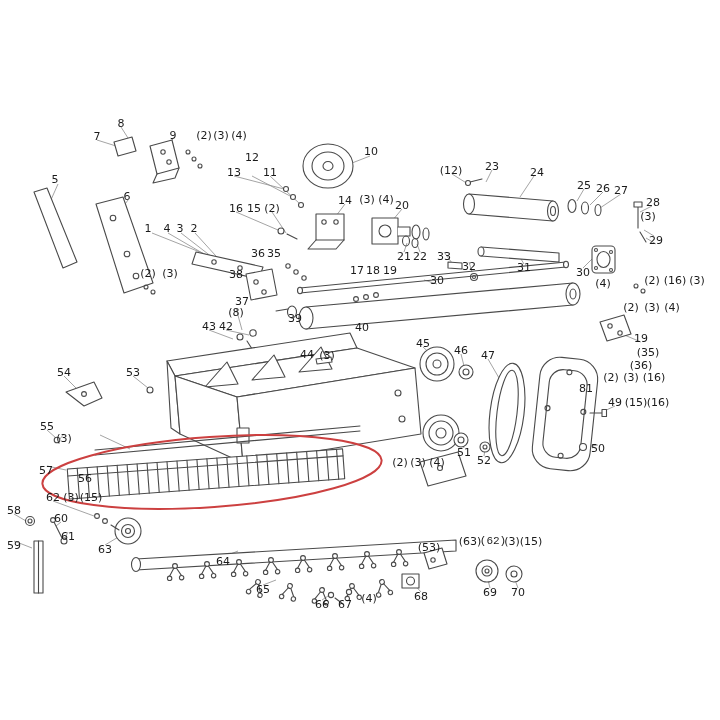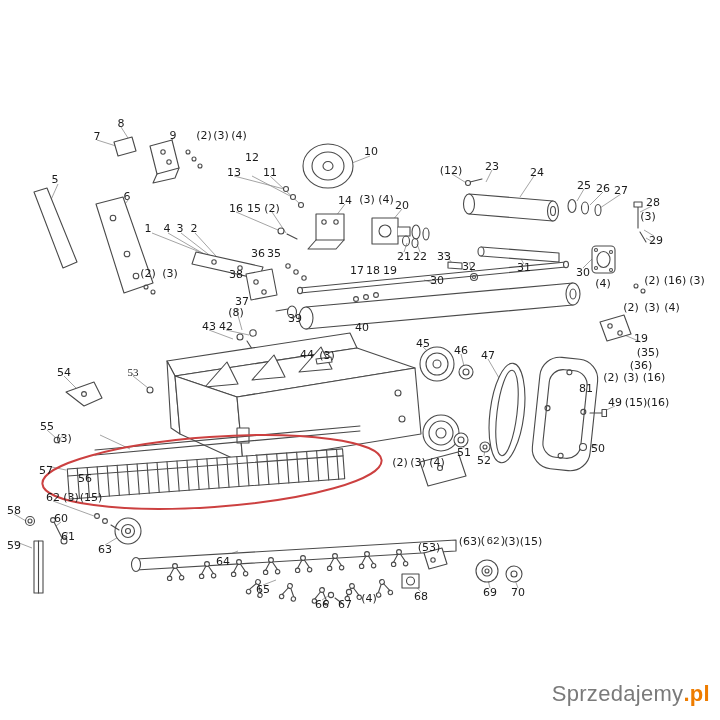--- a/index.html
+++ b/index.html
@@ -326,21 +326,21 @@
       <span class="callout" style="left: 641px; top: 365px;">(36)</span>
       <span class="callout" style="left: 611px; top: 377px;">(2)</span>
       <span class="callout" style="left: 631px; top: 377px;">(3)</span>
       <span class="callout" style="left: 654px; top: 377px;">(16)</span>
       <span class="callout" style="left: 423px; top: 343px;">45</span>
       <span class="callout" style="left: 461px; top: 350px;">46</span>
       <span class="callout" style="left: 488px; top: 355px;">47</span>
       <span class="callout" style="left: 307px; top: 354px;">44</span>
       <span class="callout" style="left: 327px; top: 355px;">(3)</span>
       <span class="callout" style="left: 64px; top: 372px;">54</span>
-      <span class="callout" style="left: 133px; top: 372px; font-family: Liberation Serif, serif;">53</span>
+      <span class="callout" style="left: 133px; top: 372px;">53</span>
       <span class="callout" style="left: 586px; top: 388px;">81</span>
       <span class="callout" style="left: 615px; top: 402px;">49</span>
       <span class="callout" style="left: 636px; top: 402px;">(15)</span>
       <span class="callout" style="left: 658px; top: 402px;">(16)</span>
       <span class="callout" style="left: 47px; top: 426px;">55</span>
       <span class="callout" style="left: 64px; top: 438px;">(3)</span>
       <span class="callout" style="left: 85px; top: 431px; margin-top: 47px;">56</span>
       <span class="callout" style="left: 464px; top: 452px;">51</span>
       <span class="callout" style="left: 484px; top: 460px;">52</span>
       <span class="callout" style="left: 598px; top: 448px;">50</span>
@@ -364,17 +364,14 @@
       <span class="callout" style="left: 512px; top: 541px;">(3)</span>
       <span class="callout" style="left: 531px; top: 541px;">(15)</span>
       <span class="callout" style="left: 421px; top: 596px;">68</span>
       <span class="callout" style="left: 490px; top: 592px;">69</span>
       <span class="callout" style="left: 518px; top: 592px;">70</span>
       <span class="callout" style="left: 322px; top: 604px;">66</span>
       <span class="callout" style="left: 345px; top: 604px;">67</span>
       <span class="callout" style="left: 369px; top: 598px;">(4)</span>
     </div>
 
-  <div id="watermark" style="color: rgb(122, 122, 122);">
-    <span>Sprzedajemy</span><span class="suffix" style="color: rgb(238, 124, 0);">.pl</span>
-  </div>
 
 </div>
 
 </body></html>

